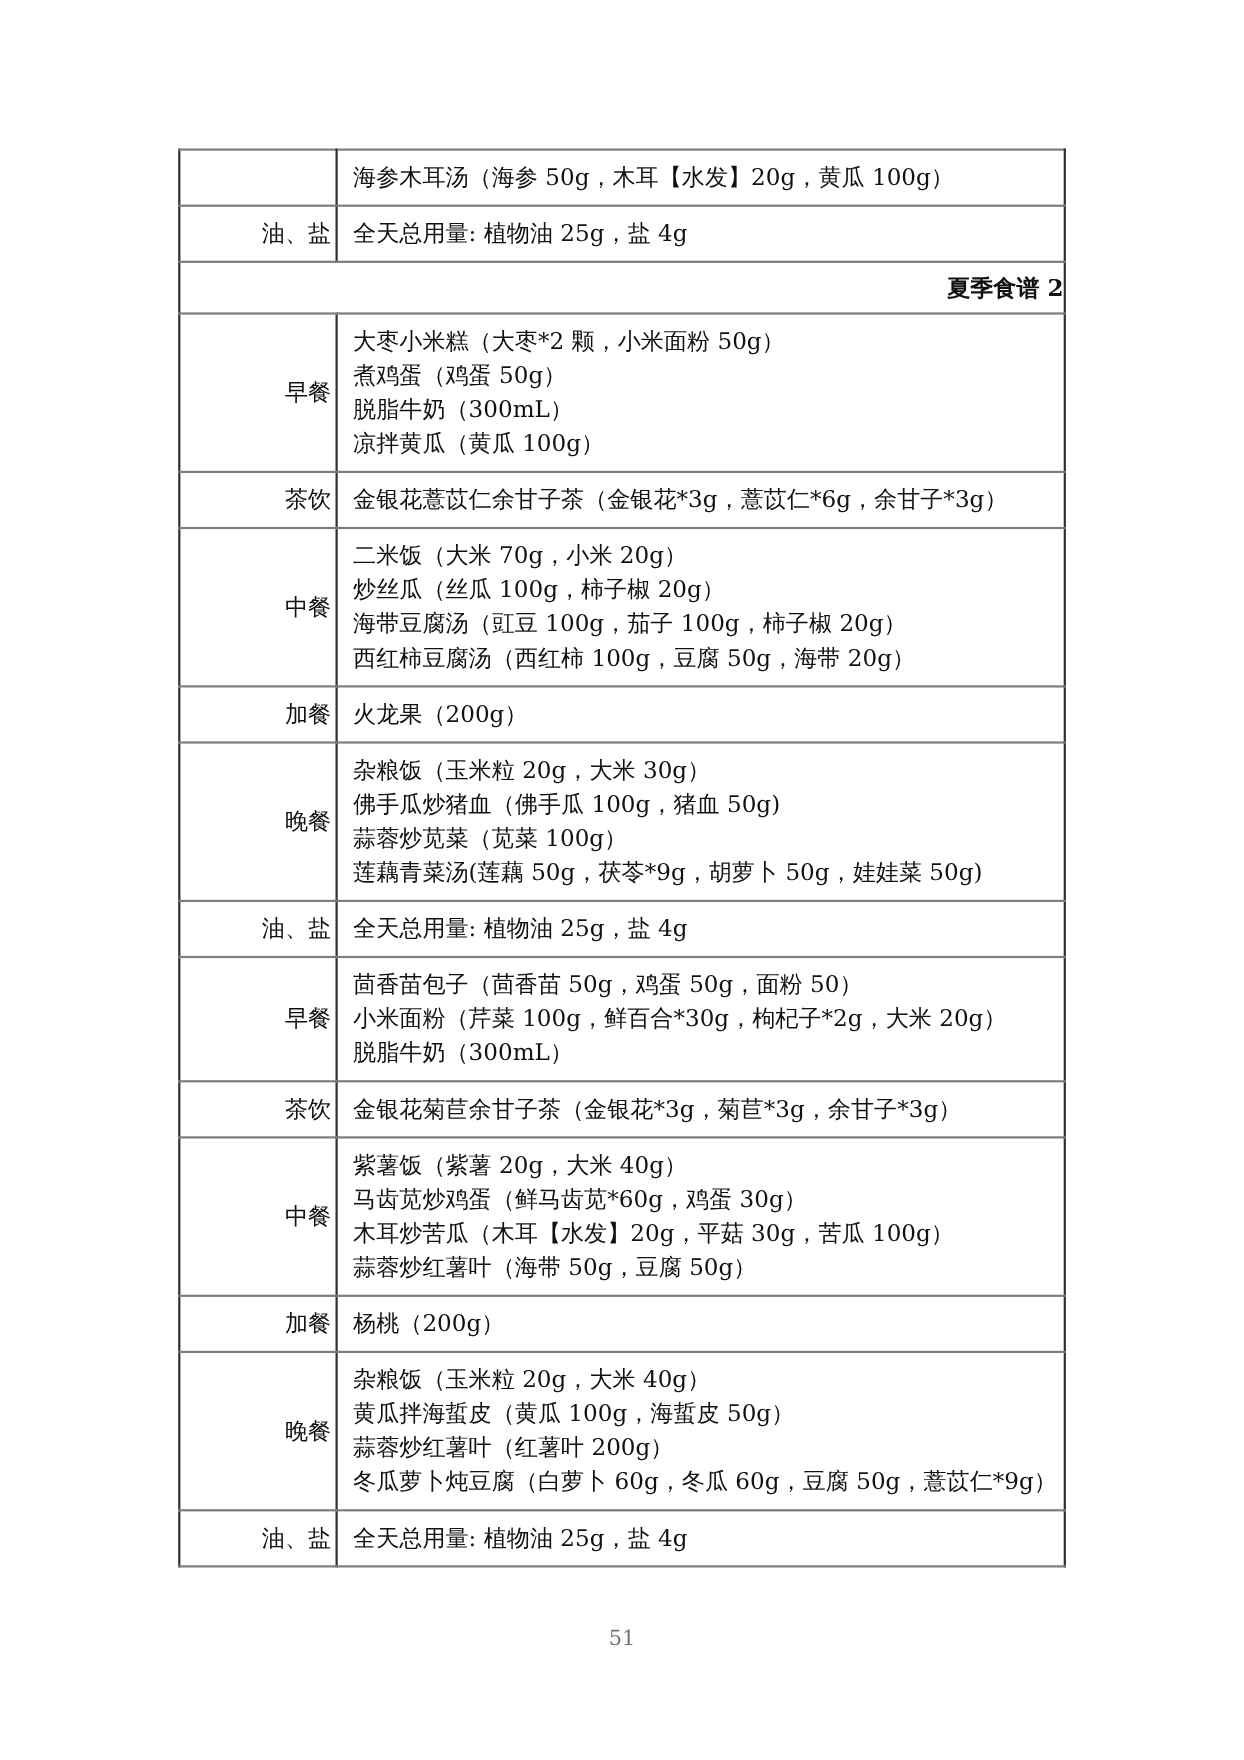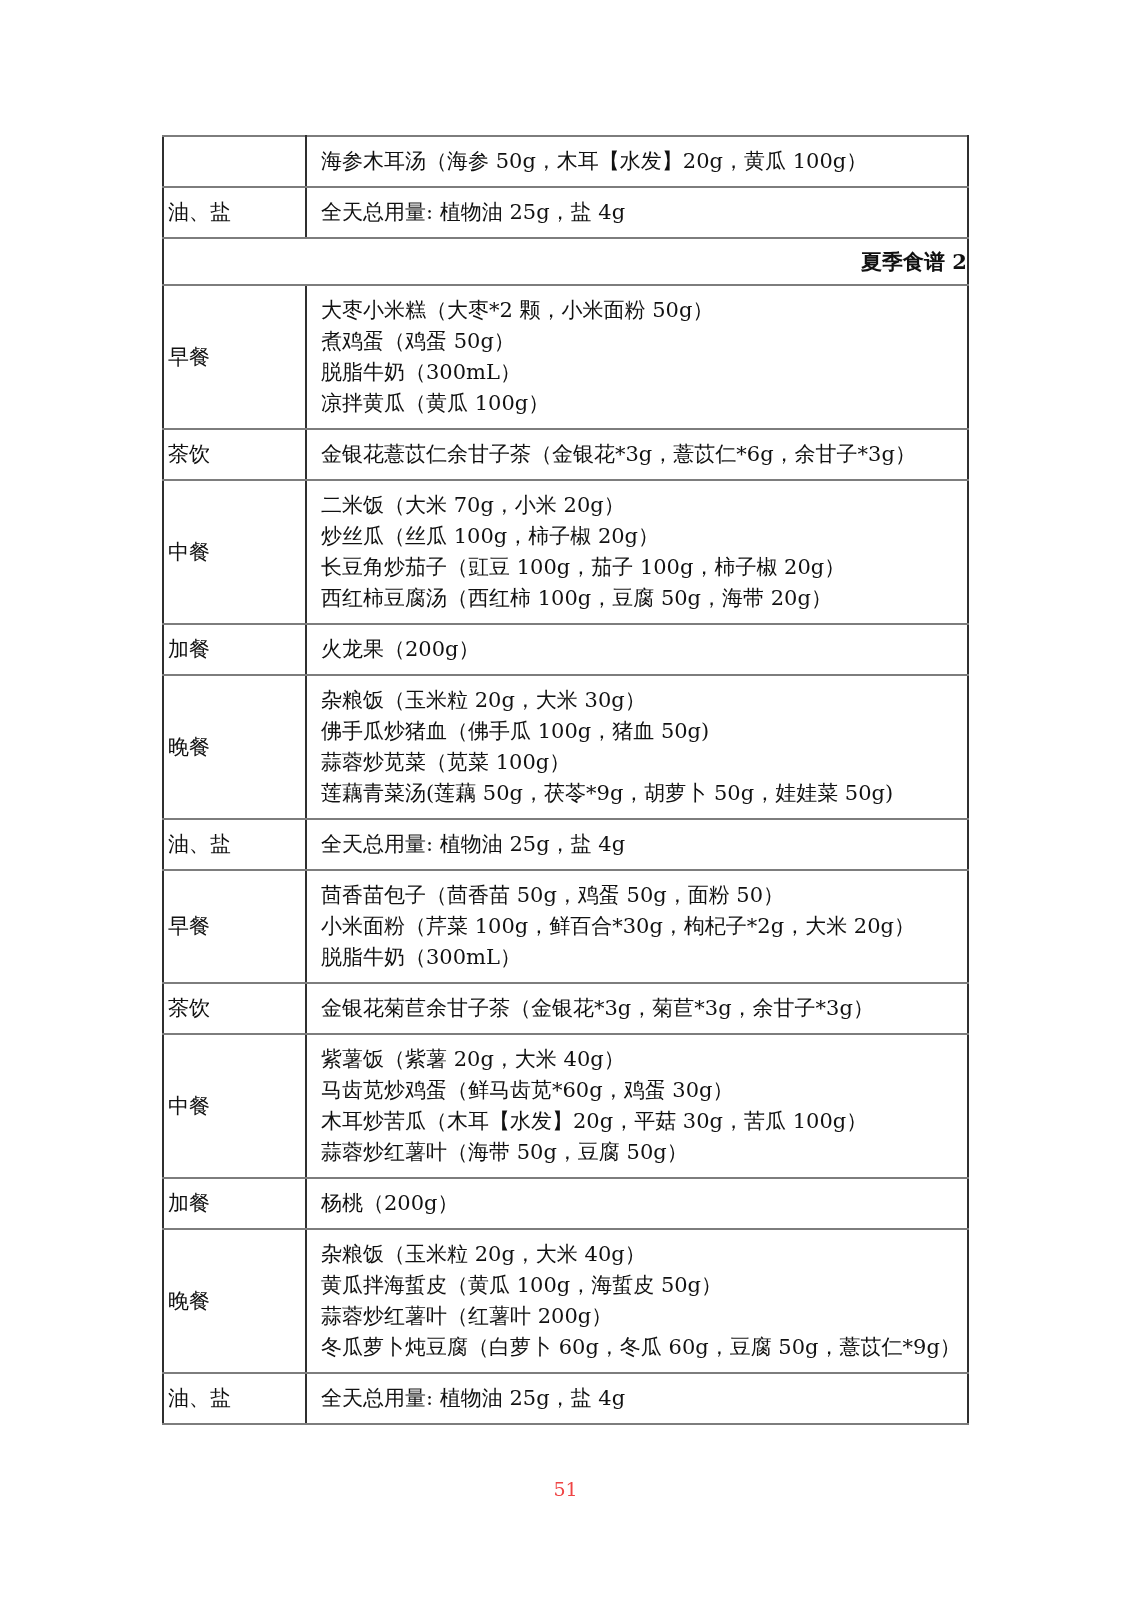--- a/index.html
+++ b/index.html
@@ -29,21 +29,21 @@
   table.menu-table td {
     border-top: 2px solid #7d7d7d;
     border-bottom: 2px solid #7d7d7d;
     border-left: 2px solid #2f2f2f;
     border-right: 2px solid #2f2f2f;
     font-size: 21px;
     line-height: 31px;
     vertical-align: middle;
   }
   td.label-cell {
-    text-align: left;
+    text-align: right;
     padding: 9px 4px;
   }
   td.content-cell {
     text-align: left;
     padding: 9px 10px 9px 14px;
   }
   td.header-cell {
     text-align: right;
     font-weight: bold;
     padding: 7px 0;
@@ -51,21 +51,21 @@
   .line {
     white-space: nowrap;
   }
   .page-number {
     position: absolute;
     left: 0;
     top: 1478px;
     width: 100%;
     text-align: center;
     font-size: 19px;
-    color: #ef4444;
+    color: #737373;
   }
 </style>
 </head>
 <body>
 
 <div class="page">
   <table class="menu-table">
     <colgroup>
       <col class="c1">
       <col class="c2">
@@ -99,21 +99,21 @@
           <td class="label-cell">茶饮</td>
           <td class="content-cell">
             <div class="line">金银花薏苡仁余甘子茶（金银花*3g，薏苡仁*6g，余甘子*3g）</div>
           </td>
         </tr>
         <tr>
           <td class="label-cell">中餐</td>
           <td class="content-cell">
             <div class="line">二米饭（大米 70g，小米 20g）</div>
             <div class="line">炒丝瓜（丝瓜 100g，柿子椒 20g）</div>
-            <div class="line">长豆角炒茄子（豇豆 100g，茄子 100g，柿子椒 20g）</div>
+            <div class="line">海带豆腐汤（豇豆 100g，茄子 100g，柿子椒 20g）</div>
             <div class="line">西红柿豆腐汤（西红柿 100g，豆腐 50g，海带 20g）</div>
           </td>
         </tr>
         <tr>
           <td class="label-cell">加餐</td>
           <td class="content-cell">
             <div class="line">火龙果（200g）</div>
           </td>
         </tr>
         <tr>

